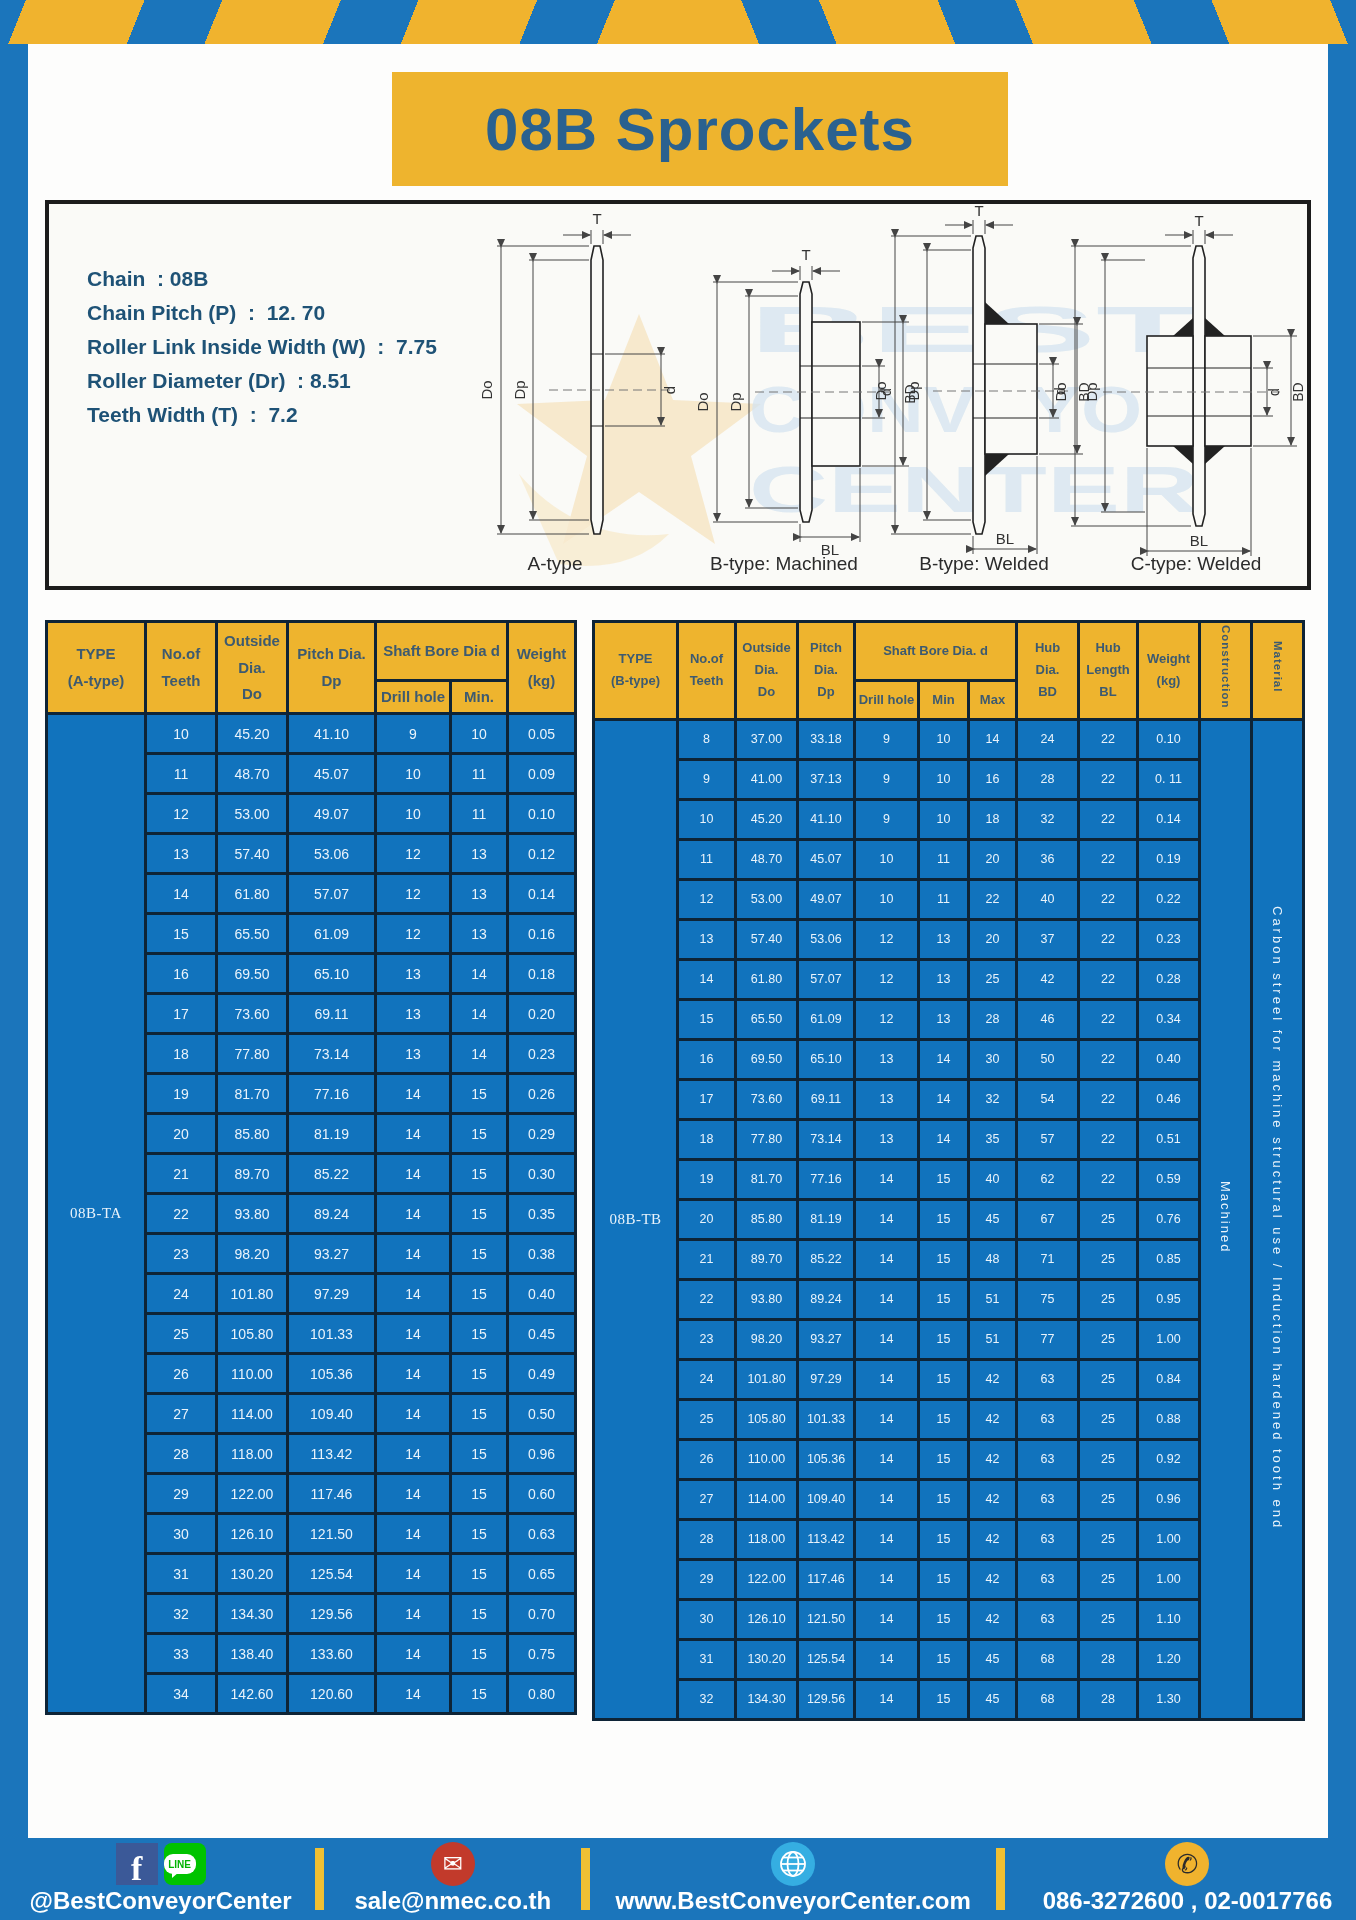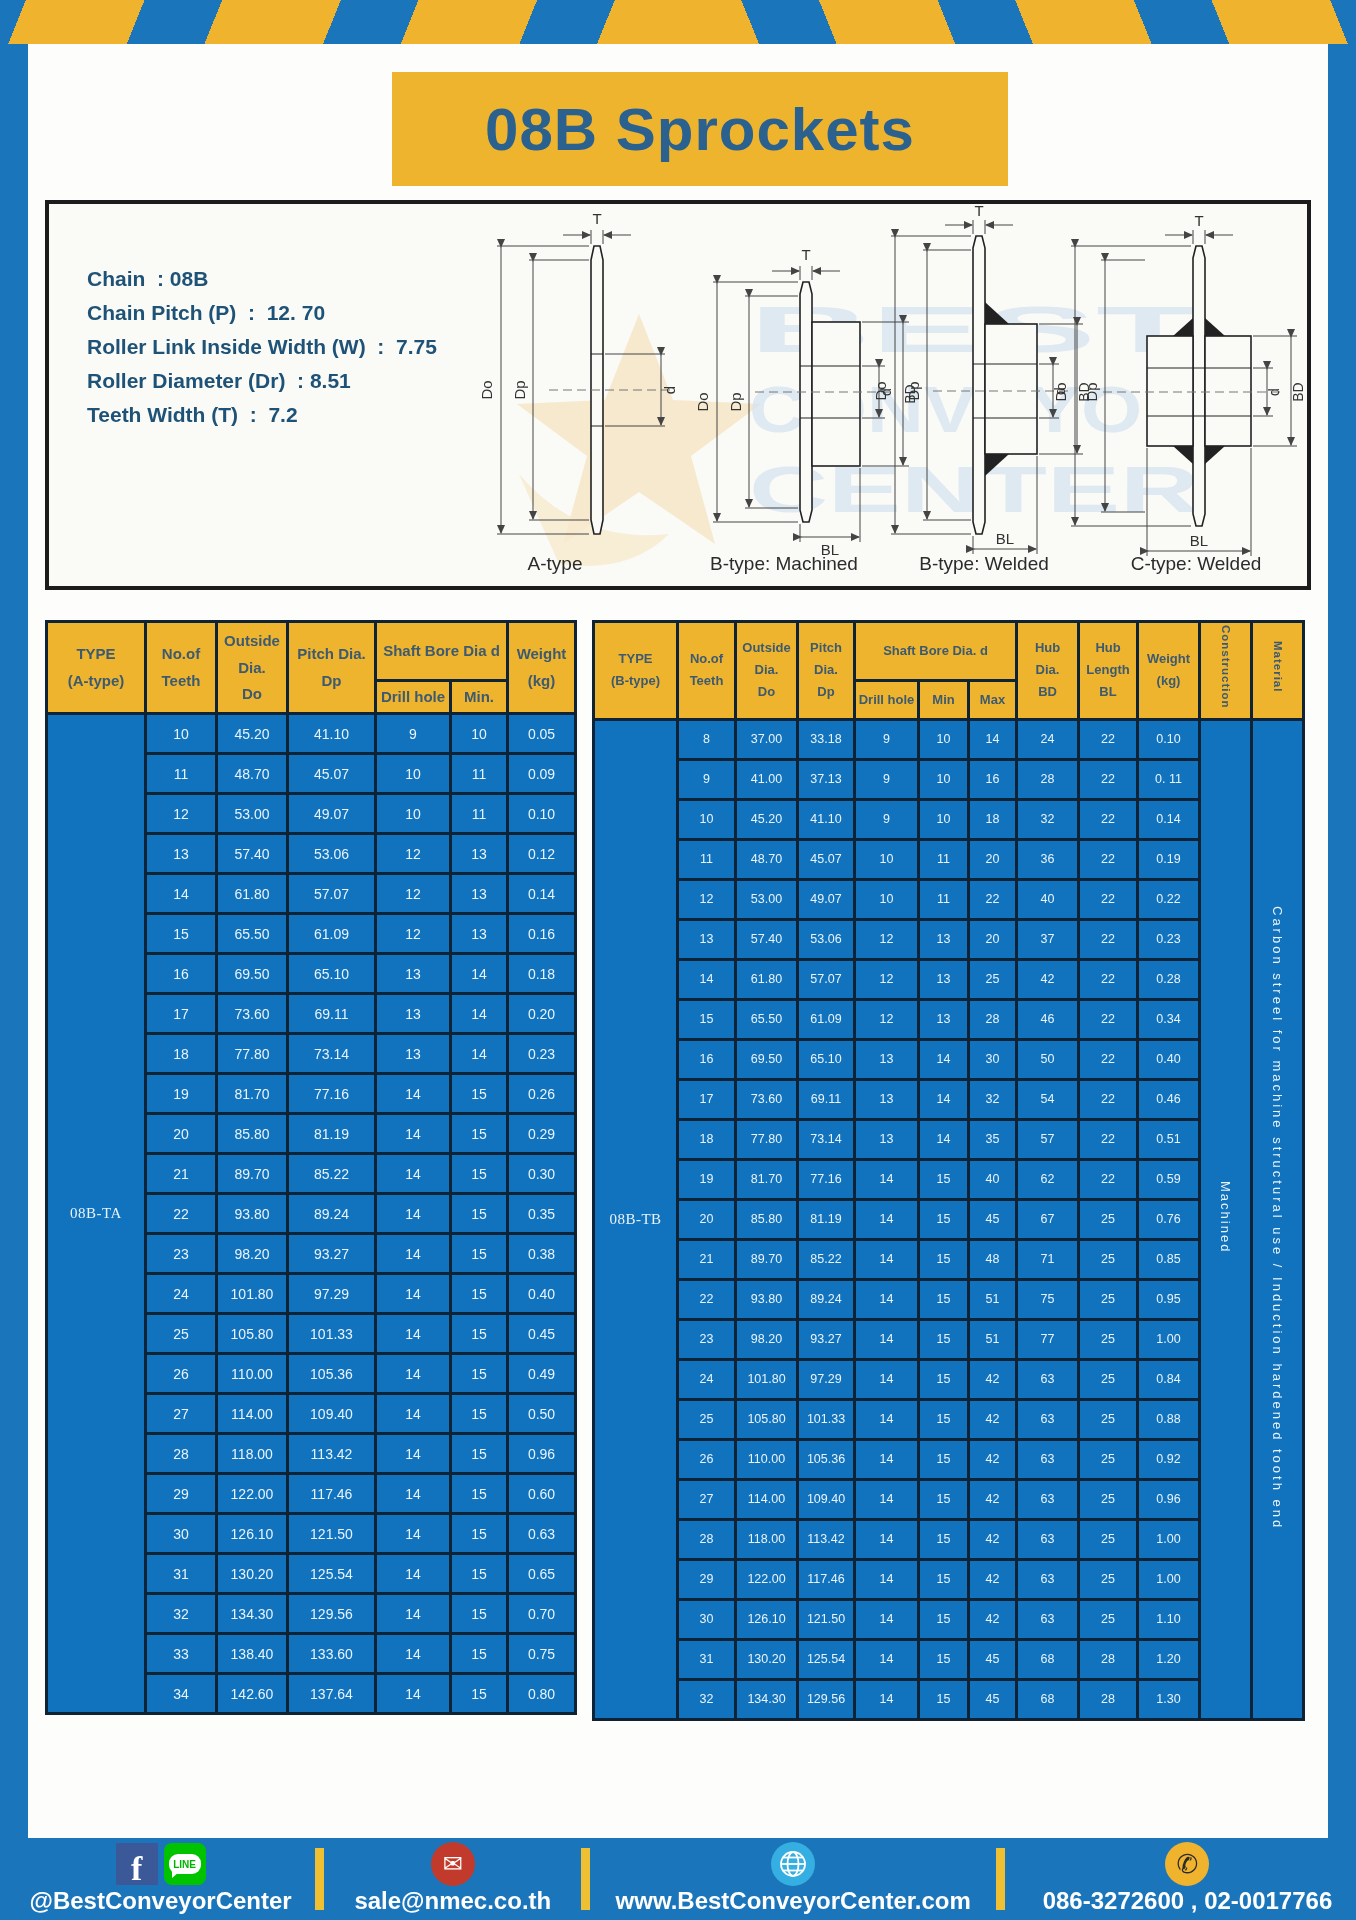--- a/index.html
+++ b/index.html
@@ -51,21 +51,21 @@
   .footer{position:absolute;left:0;bottom:0;width:1356px;height:82px;background:#1b75bb;z-index:5;
     display:flex;align-items:center;padding-left:20px;box-sizing:border-box;}
   .fsec{display:flex;flex-direction:column;align-items:center;justify-content:center;gap:2px;}
   .fsec .icons{display:flex;gap:6px;align-items:center;height:42px;}
   .ftext{color:#ffffff;font-weight:bold;font-size:24px;white-space:nowrap;}
   .fdiv{width:9px;height:62px;background:#f0c033;margin:0 14px;flex:none;}
   .s1{width:292px;}.s2{width:238px;}.s3{width:392px;justify-content:center;}.s4{width:350px;}
   .icon-fb{width:42px;height:42px;background:#3b5998;color:#fff;font-weight:bold;font-size:34px;
     display:flex;align-items:flex-end;justify-content:center;font-family:"Liberation Serif",serif;line-height:0.95;}
   .icon-line{width:42px;height:42px;background:#00c300;border-radius:8px;position:relative;
-    display:flex;align-items:center;justify-content:center;}
+    display:flex;align-items:center;justify-content:flex-start;}
   .icon-line .bubble{background:#fff;border-radius:9px;width:32px;height:20px;display:flex;align-items:center;
     justify-content:center;color:#00b300;font-size:10px;font-weight:bold;letter-spacing:0;}
   .icon-line .tail{position:absolute;left:8px;bottom:7px;width:0;height:0;border-left:7px solid #fff;
     border-bottom:6px solid transparent;}
   .icon-round{width:44px;height:44px;border-radius:50%;display:flex;align-items:center;justify-content:center;}
   .icon-mail{background:#c23a2b;color:#fff;font-size:24px;}
   .icon-globe{background:#35aee2;}
   .icon-phone{background:#f0b32e;color:#2b2b2b;font-size:26px;}
 </style>
 </head>
@@ -488,21 +488,21 @@
             <td>33</td>
             <td>138.40</td>
             <td>133.60</td>
             <td>14</td>
             <td>15</td>
             <td>0.75</td>
           </tr>
           <tr>
             <td>34</td>
             <td>142.60</td>
-            <td>137.64</td>
+            <td>120.60</td>
             <td>14</td>
             <td>15</td>
             <td>0.80</td>
           </tr>
         </tbody>
     </table>
 
     <table class="tbl-b">
       <colgroup>
         <col style="width:84px">

